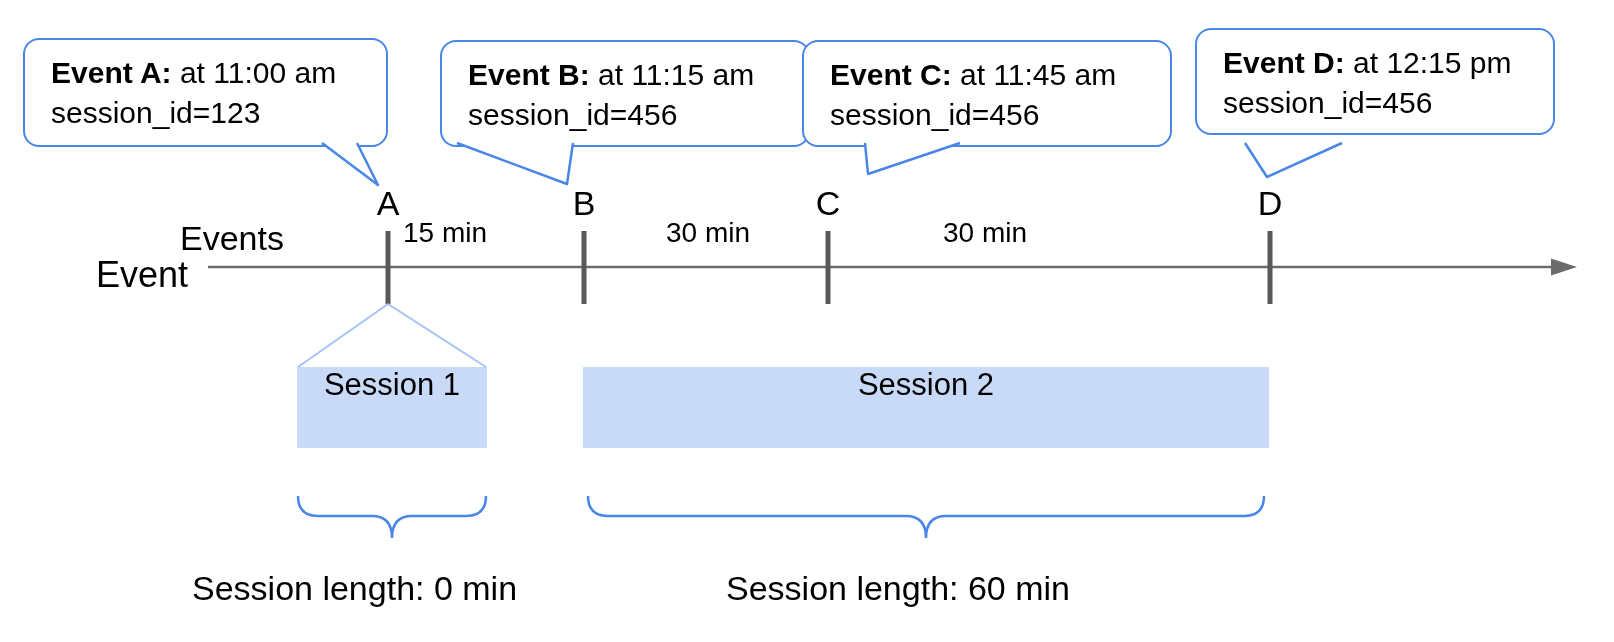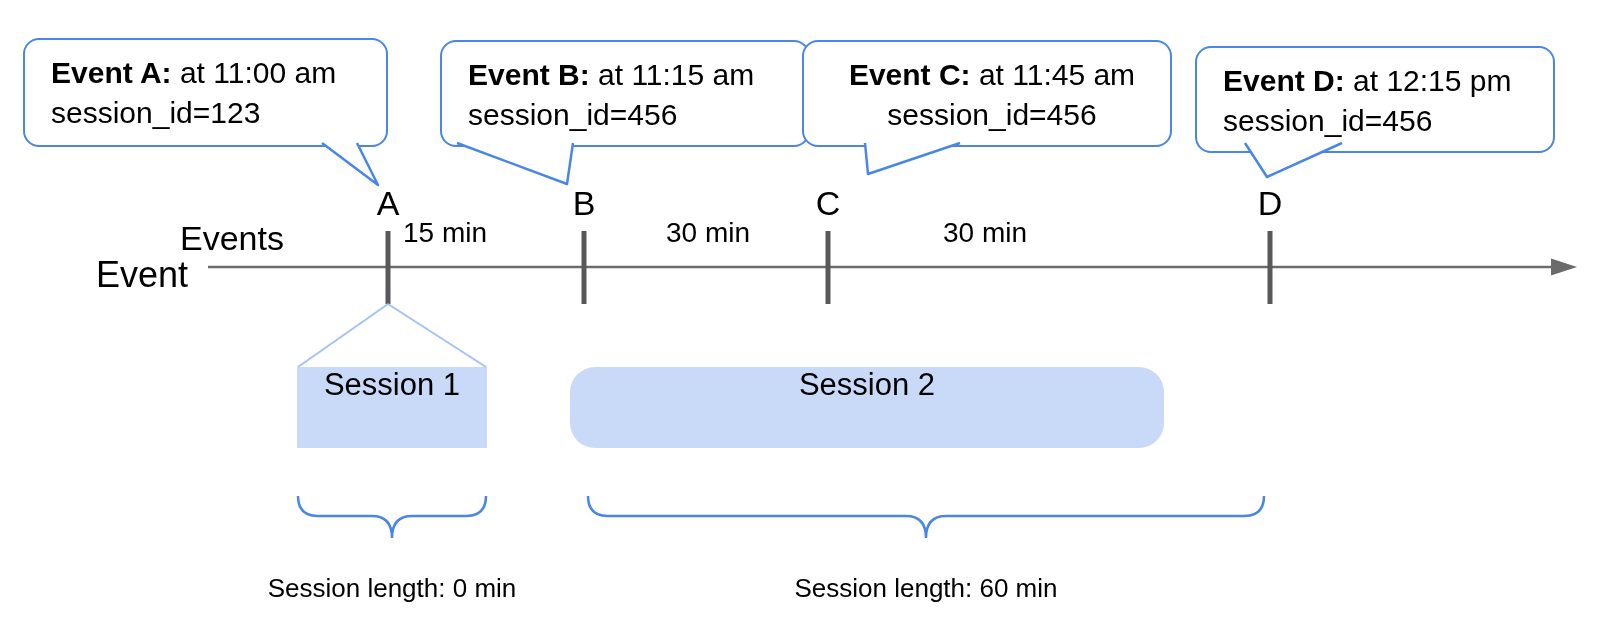--- a/index.html
+++ b/index.html
@@ -43,64 +43,64 @@
   .interval{font-size:28px;line-height:30px;text-align:center;width:120px;}
 
   .session-box{
     position:absolute;
     top:367px;height:81px;
     background:var(--session-fill);
     display:flex;align-items:flex-start;justify-content:center;
     font-size:31px;
     z-index:1;
   }
-  .session-length{font-size:26px;line-height:44px;text-align:center;}
+  .session-length{font-size:34px;line-height:44px;text-align:left;}
 </style>
 </head>
 <body>
 
 <div class="stage">
 
   <div class="bubble" style="left:23px;top:38px;width:365px;height:109px;">
     <div><b>Event A:</b><span> at 11:00 am</span></div>
     <div>session_id=123</div>
   </div>
 
   <div class="bubble" style="left:415px;top:40px;width:370px;height:107px;margin-left:25px;">
     <div><b>Event B:</b><span> at 11:15 am</span></div>
     <div>session_id=456</div>
   </div>
 
-  <div class="bubble" style="left:802px;top:40px;width:370px;height:107px;text-align:center;">
+  <div class="bubble" style="left:802px;top:40px;width:370px;height:107px;">
     <div><b>Event C:</b><span> at 11:45 am</span></div>
     <div>session_id=456</div>
   </div>
 
-  <div class="bubble" style="left:1195px;top:46px;width:360px;height:107px;">
+  <div class="bubble" style="left:1195px;top:28px;width:360px;height:107px;">
     <div><b>Event D:</b><span> at 12:15 pm</span></div>
     <div>session_id=456</div>
   </div>
 
   <div class="label axis-caption" style="left:172px;top:186px;width:120px;text-align:center;">Events</div>
 
   <div class="label event-letter" style="left:368px;top:186px;">A</div>
   <div class="label event-letter" style="left:564px;top:186px;">B</div>
   <div class="label event-letter" style="left:808px;top:186px;">C</div>
   <div class="label event-letter" style="left:1250px;top:186px;">D</div>
 
   <div class="label user-label" style="left:96px;top:257px;">Event</div>
 
   <div class="label interval" style="left:385px;top:218px;">15 min</div>
   <div class="label interval" style="left:648px;top:218px;">30 min</div>
   <div class="label interval" style="left:925px;top:218px;">30 min</div>
 
   <div class="session-box" style="left:297px;width:190px;">
     <span>Session 1</span>
   </div>
-  <div class="session-box" style="left:570px;width:594px;border-radius:25px;">
+  <div class="session-box" style="left:583px;width:686px;">
     <span>Session 2</span>
   </div>
 
   <div class="label session-length" style="left:192px;top:566px;width:400px;">Session length: 0 min</div>
   <div class="label session-length" style="left:726px;top:566px;width:400px;">Session length: 60 min</div>
 
   <svg class="svg-layer" width="1614" height="642" viewBox="0 0 1614 642">
 
     <line class="axis-line" x1="208" y1="267" x2="1553" y2="267"></line>
     <polygon class="arrow-head" points="1551,258.5 1577,267 1551,275.5"></polygon>

